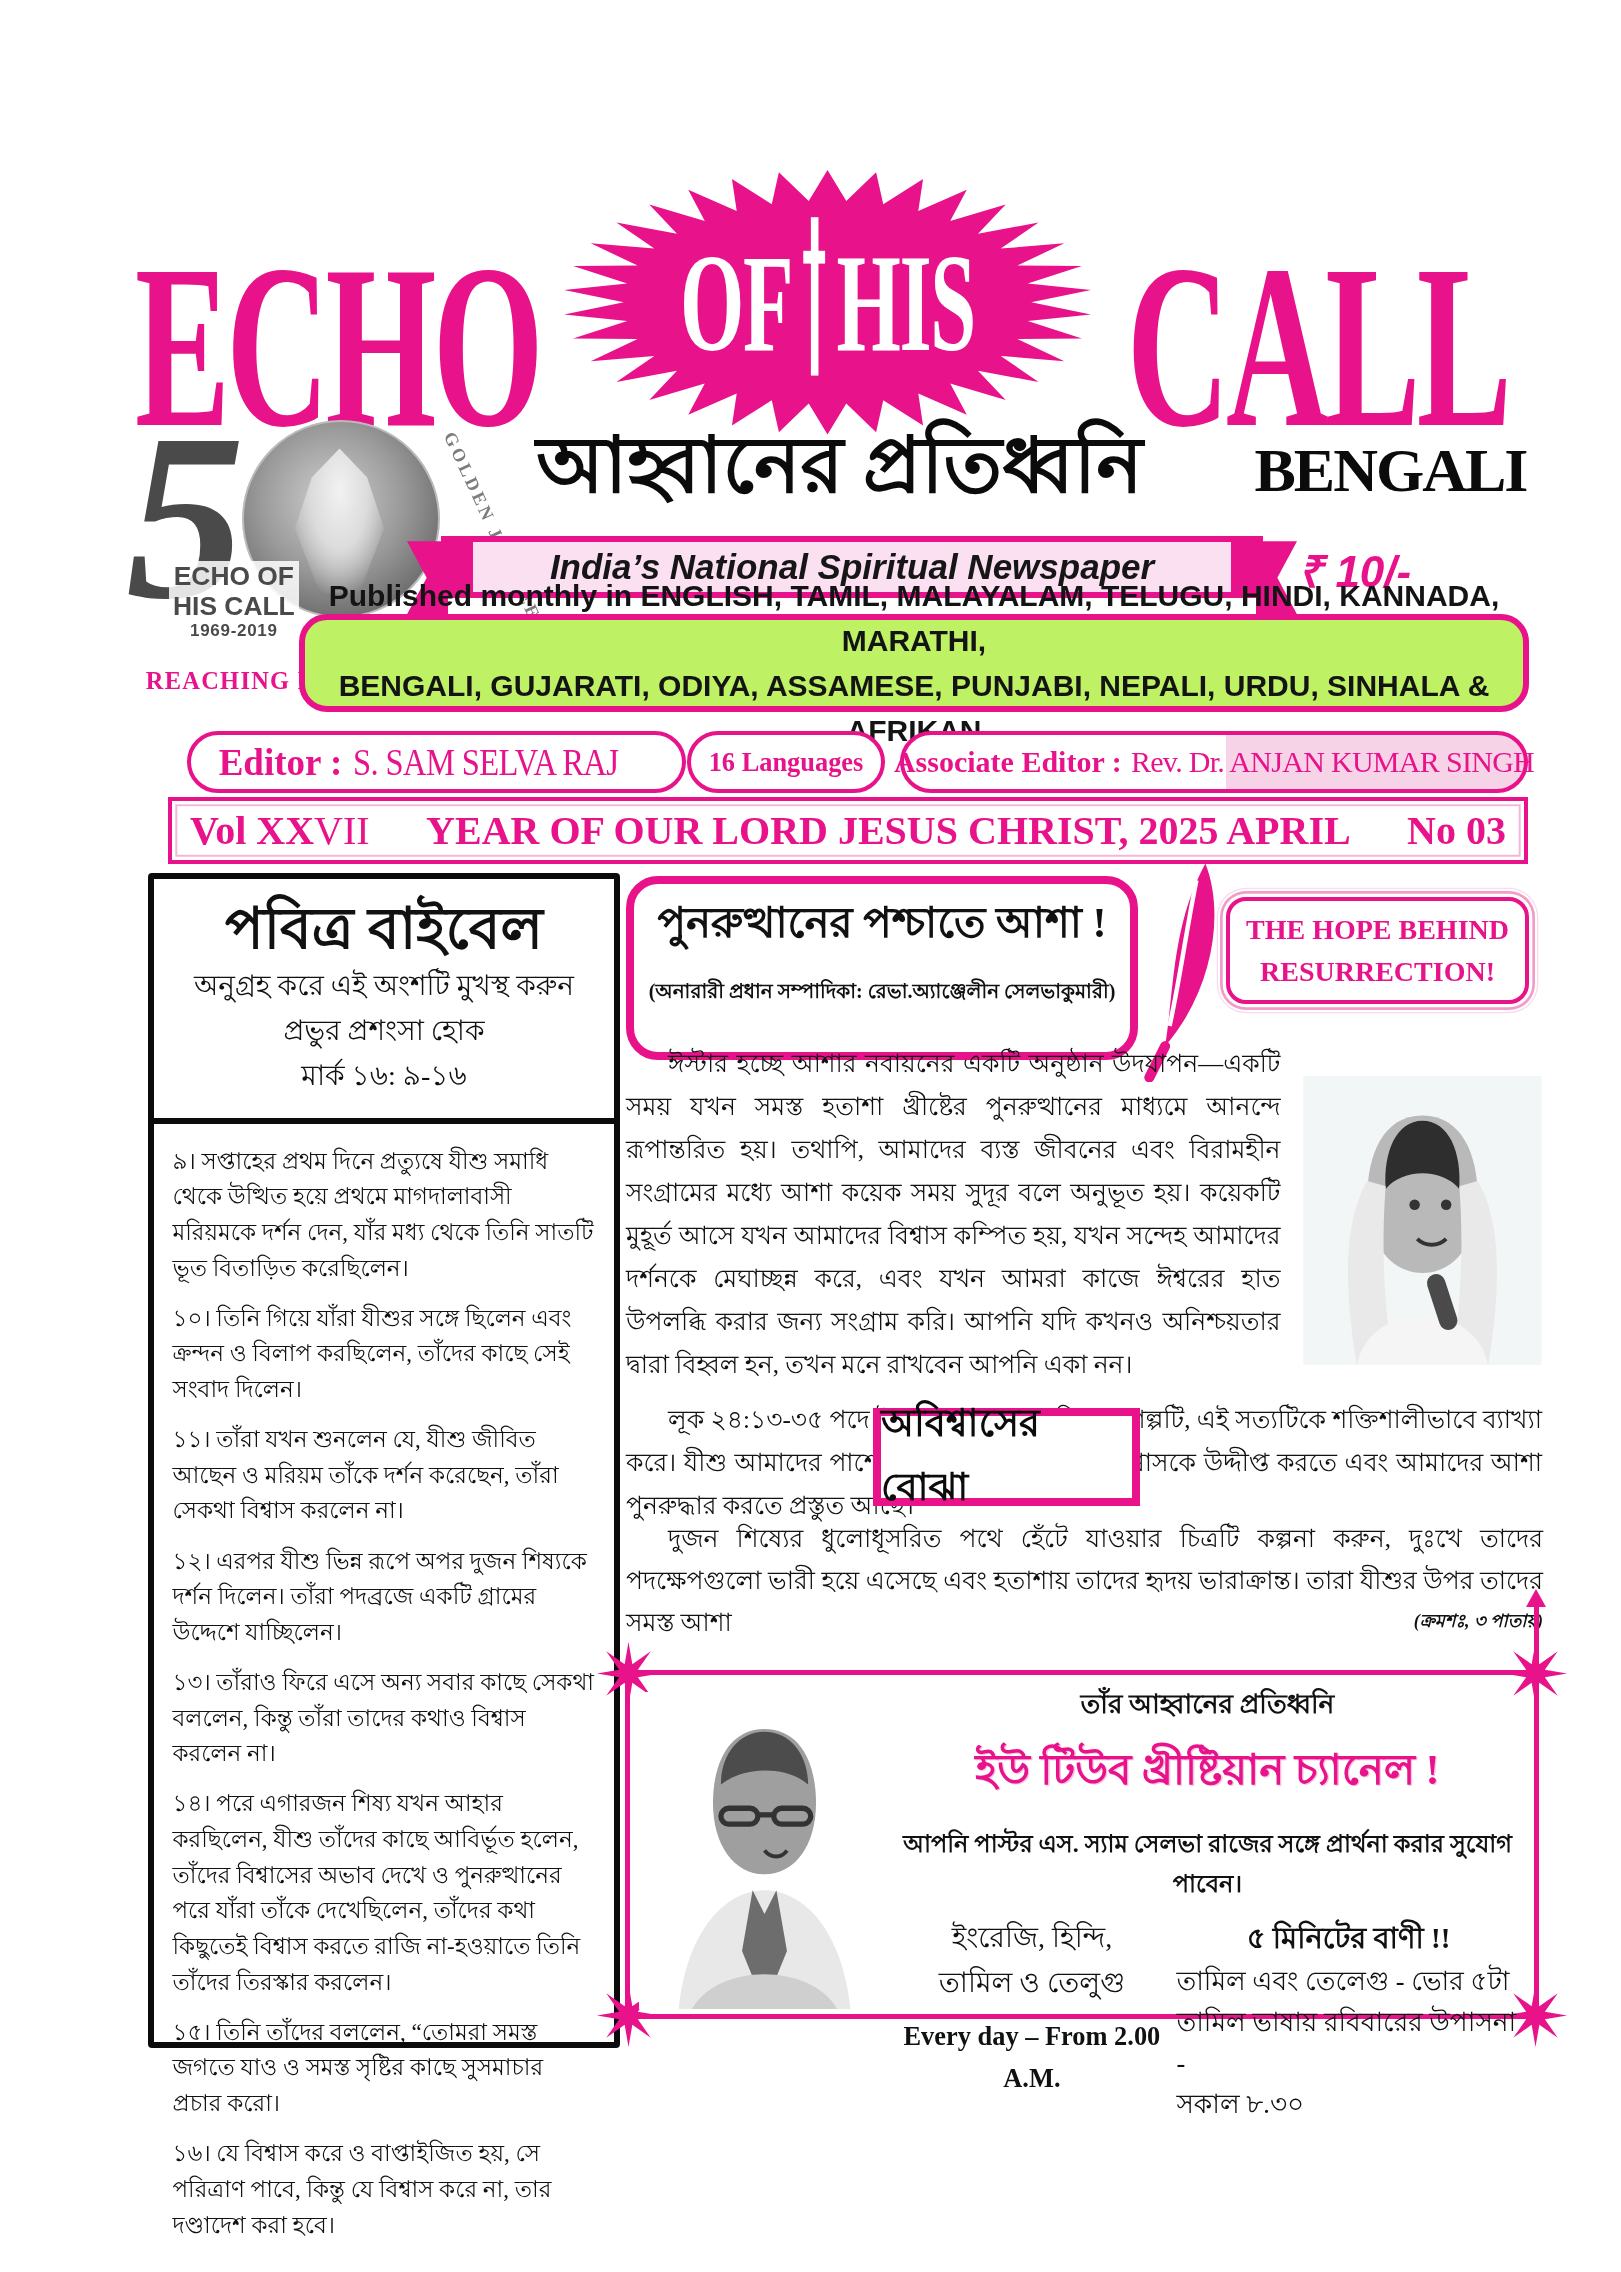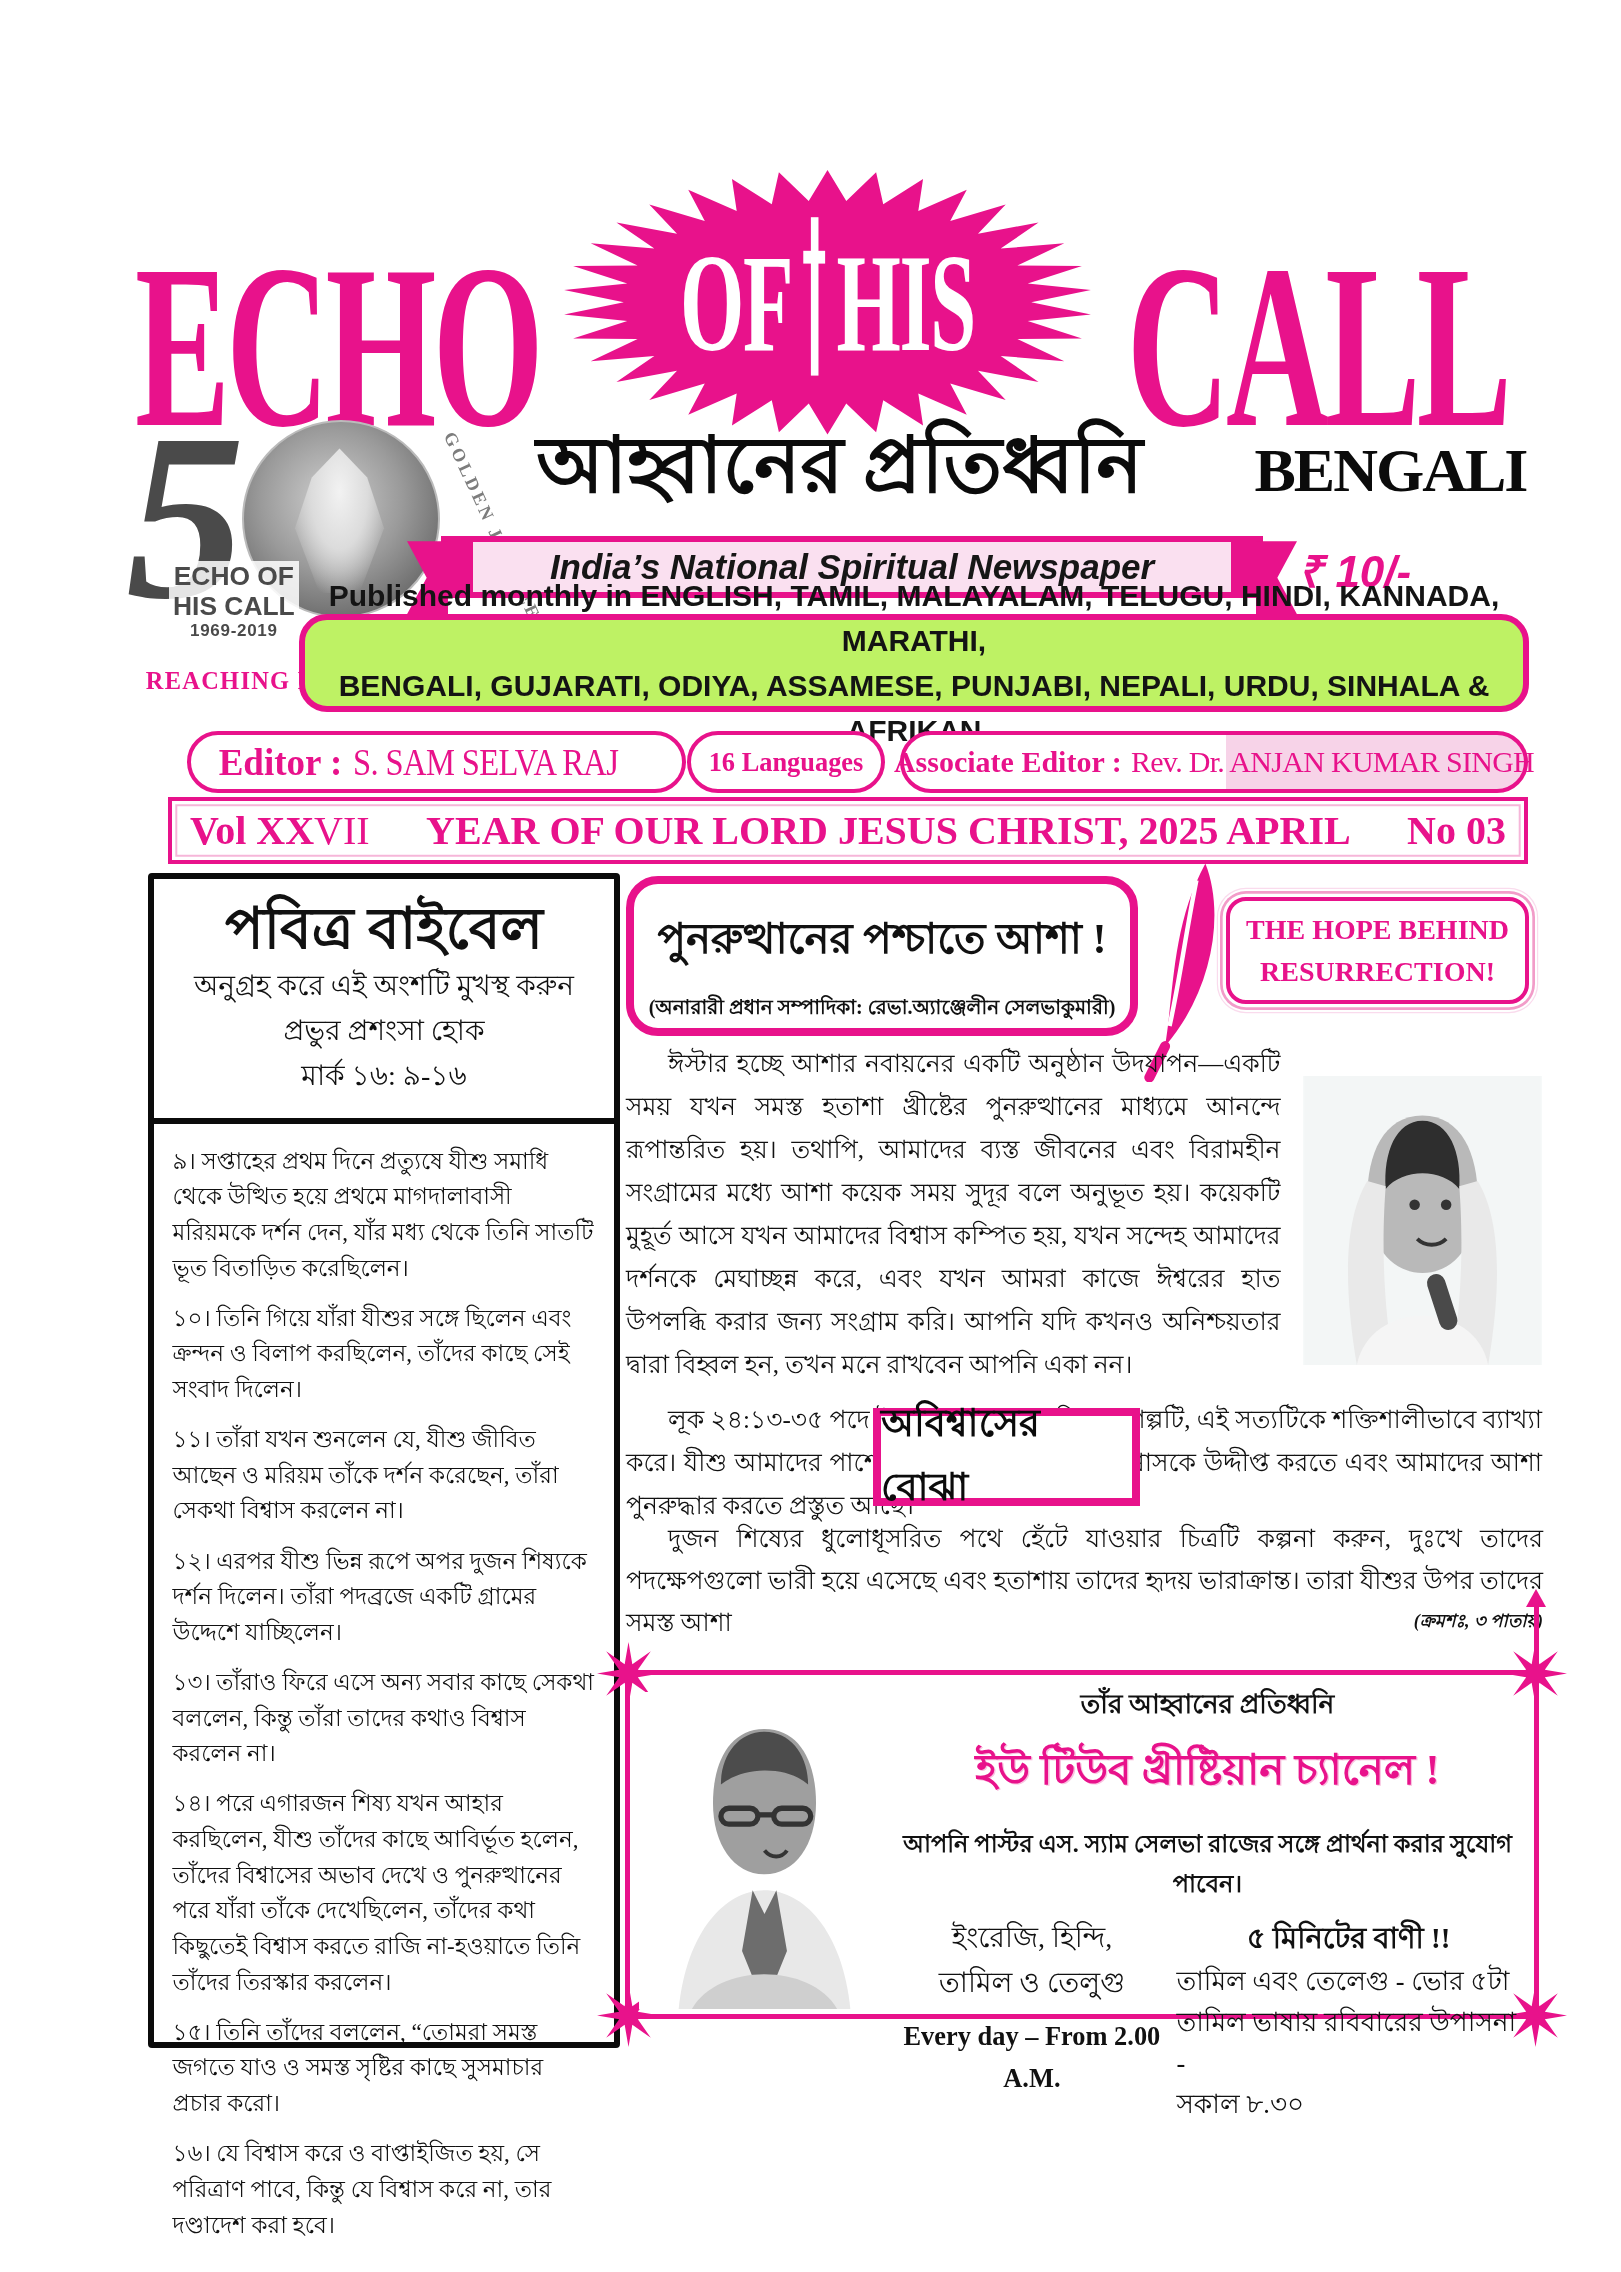--- a/index.html
+++ b/index.html
@@ -98,22 +98,22 @@
     border:6.6px solid #0b0b0b; border-radius:4px; background:#fff;
   }
   #bible-head { border-bottom:6.6px solid #0b0b0b; text-align:center; padding:17px 9.2px 20px; }
   #bible-title { font-size:57px; font-weight:bold; line-height:1.15; }
   .bible-sub { font-size:28px; line-height:1.55; margin-top:2px; }
   #verses { padding:20px 18.5px 6.6px; font-size:23px; line-height:1.55; }
   #verses p { margin-bottom:14.5px; text-align:left; }
 
   
   #art-title-box {
-    position:absolute; left:626px; top:876px; width:512px; height:160px;
-    border:8.6px solid #E8128B; border-radius:32px; background:#fff; text-align:center; padding-top:22px;
+    position:absolute; left:626px; top:876px; width:512px; height:184px;
+    border:8.6px solid #E8128B; border-radius:32px; background:#fff; text-align:center; padding-top:6px;
   }
   #art-title { font-size:42px; font-weight:bold; }
   #art-byline { font-size:20px; margin-top:14.5px; font-weight:bold; }
   #quill { position:absolute; left:1118px; top:858px; width:112px; height:198px; }
   #hope-box {
     position:absolute; left:1226px; top:897px; width:303px; height:107px;
     border:4px solid #E8128B; border-radius:20px; box-shadow:0 0 0 3.3px #fff, 0 0 0 6px #f29cc9, 0 0 0 8px #fff, 0 0 0 9.2px #fadbed;
     display:flex; flex-direction:column; align-items:center; justify-content:center;
     color:#E8128B; font-weight:bold; font-size:28px; line-height:1.5; text-align:center; background:#fff;
   }

